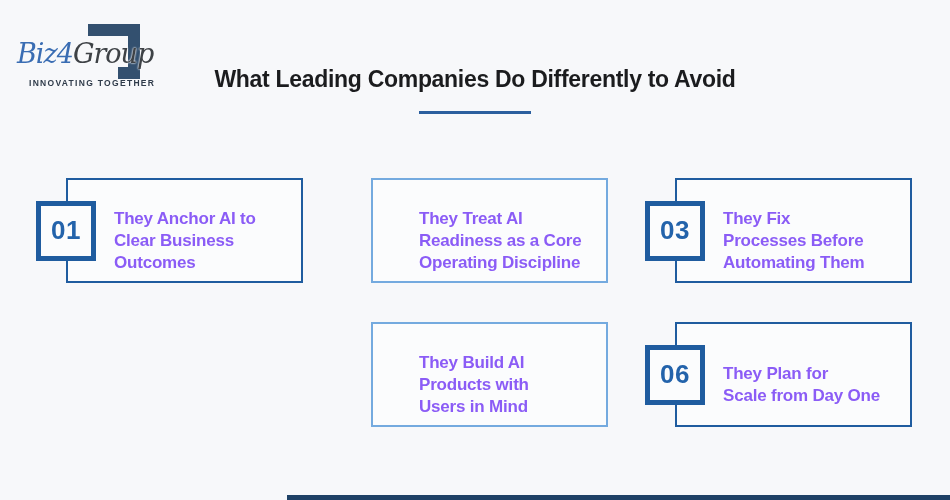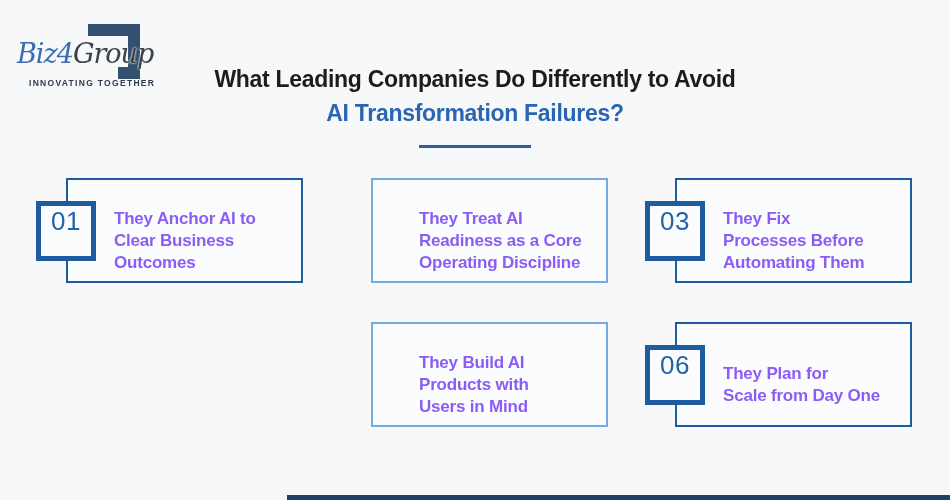--- a/index.html
+++ b/index.html
@@ -68,22 +68,22 @@
   .c1 { left: 66px; }
   .c2 { left: 371px; }
   .c3 { left: 675px; }
 
   .num-badge {
     position: absolute;
     left: -32px; top: 50%;
     transform: translateY(-50%);
     width: 60px; height: 60px;
     background: #FBFCFD;
-    display: flex; justify-content: center;
-    font-size: 26px; font-weight: 400;
+    display: flex; align-items: center; justify-content: center;
+    font-size: 26px; font-weight: 700;
     letter-spacing: 0.5px;
   }
   .card.dark  .num-badge { border: 5px solid #1F5C9F; color: #2363AB; }
   .card.light .num-badge { border: 5px solid #74AADF; color: #74AADF; }
 
   .card-text {
     padding-left: 46px;
     padding-right: 6px;
     font-size: 17px;
     font-weight: 700;
@@ -110,21 +110,20 @@
   <div class="logo">
     <svg class="logo-mark" viewBox="0 0 52 55" xmlns="http://www.w3.org/2000/svg">
       <path d="M0 0 H52 V55 H30 V43 H40 V12 H0 Z" fill="#33506F"></path>
     </svg>
     <div class="logo-text"><span class="brand-blue">Biz</span><span class="brand-blue">4</span><span class="brand-gray">Group</span></div>
     <div class="logo-tagline">INNOVATING TOGETHER</div>
   </div>
 
   <div class="title-block">
     <div class="title-line1">What Leading Companies Do Differently to Avoid</div>
-    <div class="title-line2">AI Transformation Failures?</div>
     <div class="title-underline"></div>
   </div>
 
   <div class="card dark r1 c1">
     <div class="num-badge">
       <span>01</span>
     </div>
     <div class="card-text">They Anchor AI to
 Clear Business
 Outcomes</div>

